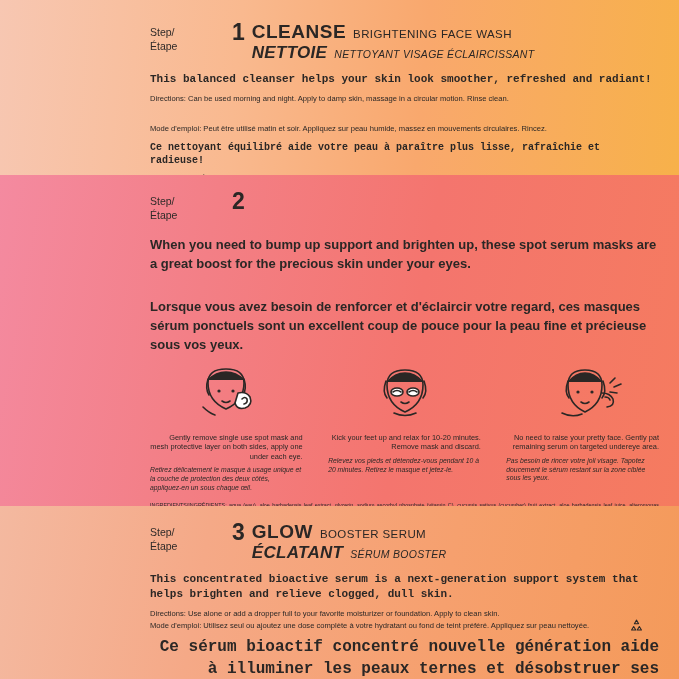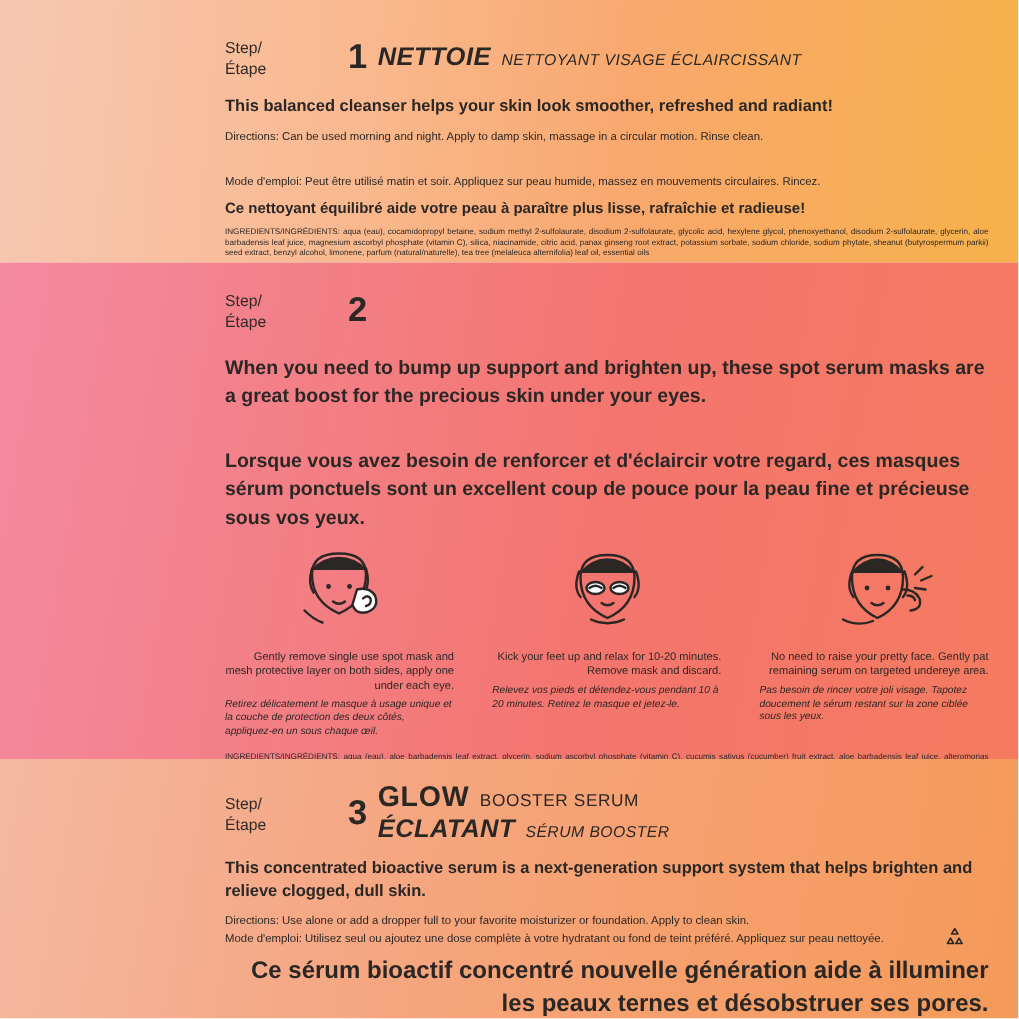--- a/index.html
+++ b/index.html
@@ -16,33 +16,33 @@
   }
   
   .panel{position:absolute;left:0;right:0;box-sizing:border-box;}
   .panel-1{top:0;height:175px;background:linear-gradient(95deg,#f7c7b2 0%,#f9b98f 35%,#f9a86d 62%,#f7b14a 100%);}
   .panel-2{top:175px;height:331px;background:linear-gradient(100deg,#f48aa0 0%,#f37f86 30%,#f4756e 60%,#f57b5f 100%);}
   .panel-3{top:506px;height:173px;background:linear-gradient(100deg,#f4b9a0 0%,#f5a987 30%,#f6a06e 65%,#f49a5a 100%);}
 
   .inner{position:absolute;left:150px;right:20px;top:0;bottom:0;}
 
   
-  .head-row{display:flex;align-items:center;}
+  .head-row{display:flex;align-items:flex-start;}
   .step-col{width:82px;flex:0 0 82px;font-size:10.5px;color:#2f2a28;line-height:1.35;padding-top:3px;}
   .step-col .en{display:block;}
   .num{font-size:23px;font-weight:bold;color:#2b2725;line-height:0.95;margin-right:7px;}
   .title-block{display:flex;align-items:baseline;}
   .t-en{font-size:19px;font-weight:bold;letter-spacing:0.5px;color:#2b2725;line-height:1;}
   .t-sub{font-size:11.5px;color:#2b2725;letter-spacing:0.4px;margin-left:7px;line-height:1;}
   .t-fr{font-size:17px;font-style:italic;font-weight:bold;color:#2b2725;line-height:1;letter-spacing:0.3px;}
   .t-fr-sub{font-size:10.5px;font-style:italic;color:#2b2725;margin-left:7px;letter-spacing:0.3px;line-height:1;}
   .title-stack{display:flex;flex-direction:column;gap:3px;}
 
   
-  .lede{font-size:11px;font-weight:bold;color:#2b2725;line-height:1.35;}
+  .lede{font-size:11px;font-weight:bold;color:#2b2725;line-height:1.35;font-family:Liberation Mono, monospace;}
   .lede-lg{font-size:13px;font-weight:bold;color:#2b2725;line-height:1.45;}
   .dir{font-size:7.6px;color:#2b2725;line-height:1.3;}
   .ingr{font-size:5.4px;color:#2b2725;line-height:1.28;text-align:justify;}
   .small-italic{font-size:5.4px;font-style:italic;color:#2b2725;line-height:1.3;}
   .caution{font-size:5.2px;color:#2b2725;line-height:1.3;text-align:justify;}
 
   
   .vol-row{display:flex;align-items:center;gap:7px;font-size:9px;color:#2b2725;}
   .vol{font-size:9.5px;}
   .period-icon{
@@ -67,20 +67,24 @@
 
   <div class="panel panel-1">
     <div class="inner" style="padding-top:22px;">
       <div class="head-row">
         <div class="step-col">
           <span class="en">Step/</span>
           <span class="en">Étape</span>
         </div>
         <div class="num">1</div>
         <div class="title-stack">
+          <div class="title-block">
+            <span class="t-en">CLEANSE</span>
+            <span class="t-sub">BRIGHTENING FACE WASH</span>
+          </div>
           <div class="title-block">
             <span class="t-fr">NETTOIE</span>
             <span class="t-fr-sub">NETTOYANT VISAGE ÉCLAIRCISSANT</span>
           </div>
         </div>
       </div>
 
       <div class="lede" style="margin-top:11px;">This balanced cleanser helps your skin look smoother, refreshed and radiant!</div>
 
       <div class="dir" style="margin-top:7px;">Directions: Can be used morning and night. Apply to damp skin, massage in a circular motion. Rinse clean.</div>

